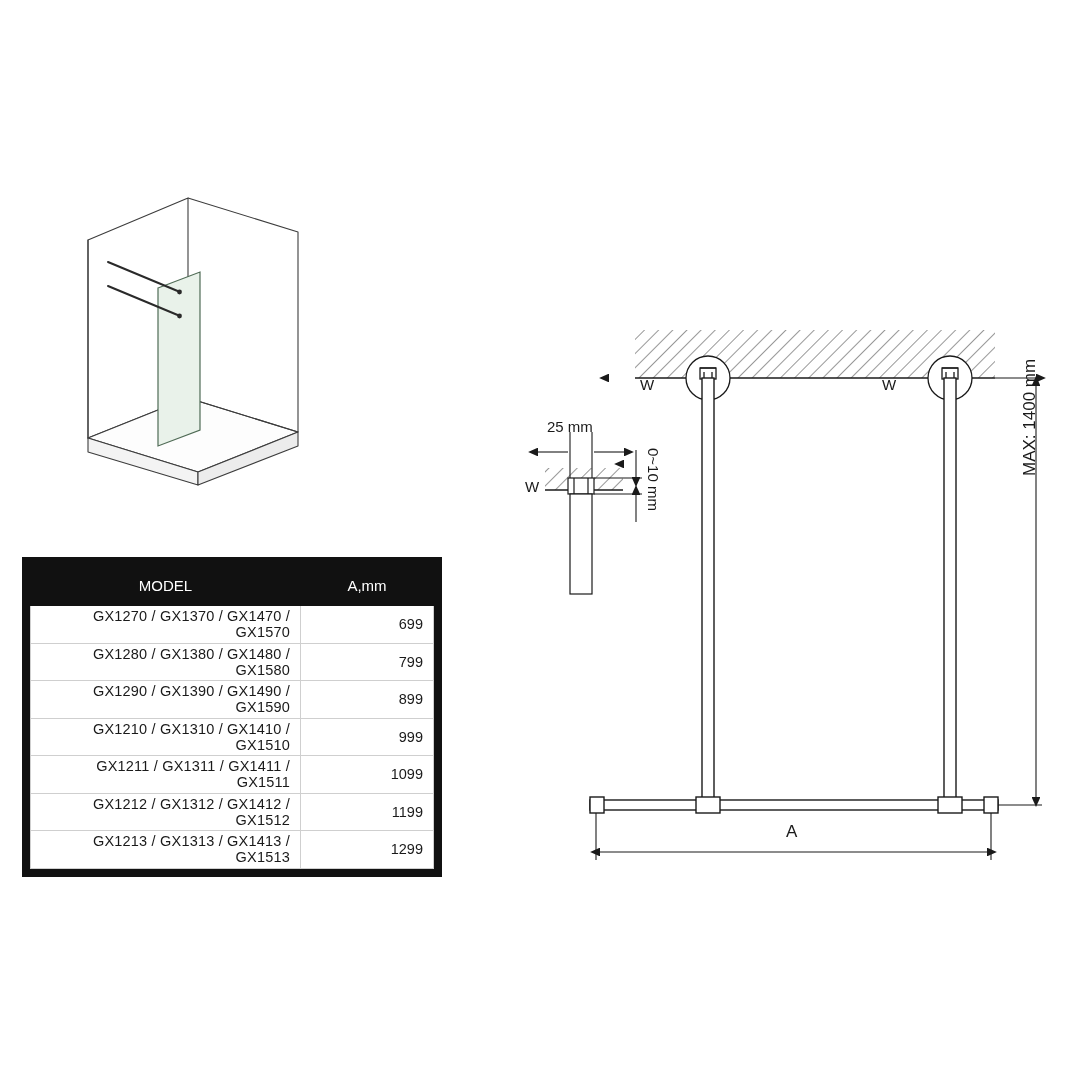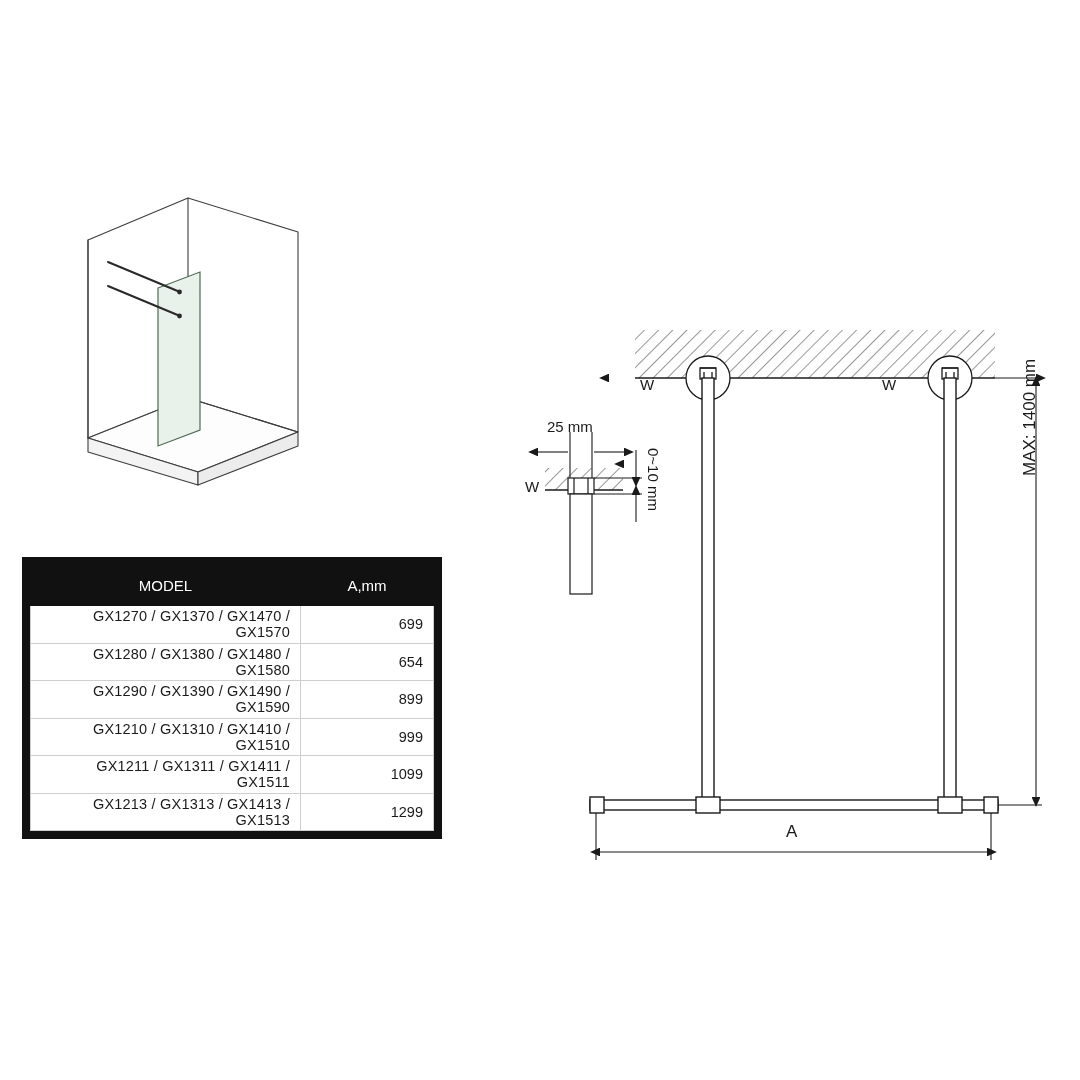--- a/index.html
+++ b/index.html
@@ -146,33 +146,37 @@
           <th class="col-a">A,mm</th>
         </tr>
       </thead>
       <tbody>
         <tr>
           <td class="model-cell">GX1270 / GX1370 / GX1470 / GX1570</td>
           <td class="value-cell">699</td>
         </tr>
         <tr>
           <td class="model-cell">GX1280 / GX1380 / GX1480 / GX1580</td>
-          <td class="value-cell">654</td>
+          <td class="value-cell">799</td>
         </tr>
         <tr>
           <td class="model-cell">GX1290 / GX1390 / GX1490 / GX1590</td>
           <td class="value-cell">899</td>
         </tr>
         <tr>
           <td class="model-cell">GX1210 / GX1310 / GX1410 / GX1510</td>
           <td class="value-cell">999</td>
         </tr>
         <tr>
           <td class="model-cell">GX1211 / GX1311 / GX1411 / GX1511</td>
           <td class="value-cell">1099</td>
+        </tr>
+        <tr>
+          <td class="model-cell">GX1212 / GX1312 / GX1412 / GX1512</td>
+          <td class="value-cell">1199</td>
         </tr>
         <tr>
           <td class="model-cell">GX1213 / GX1313 / GX1413 / GX1513</td>
           <td class="value-cell">1299</td>
         </tr>
       </tbody>
     </table>
   </div>
 
   <div class="tech">

